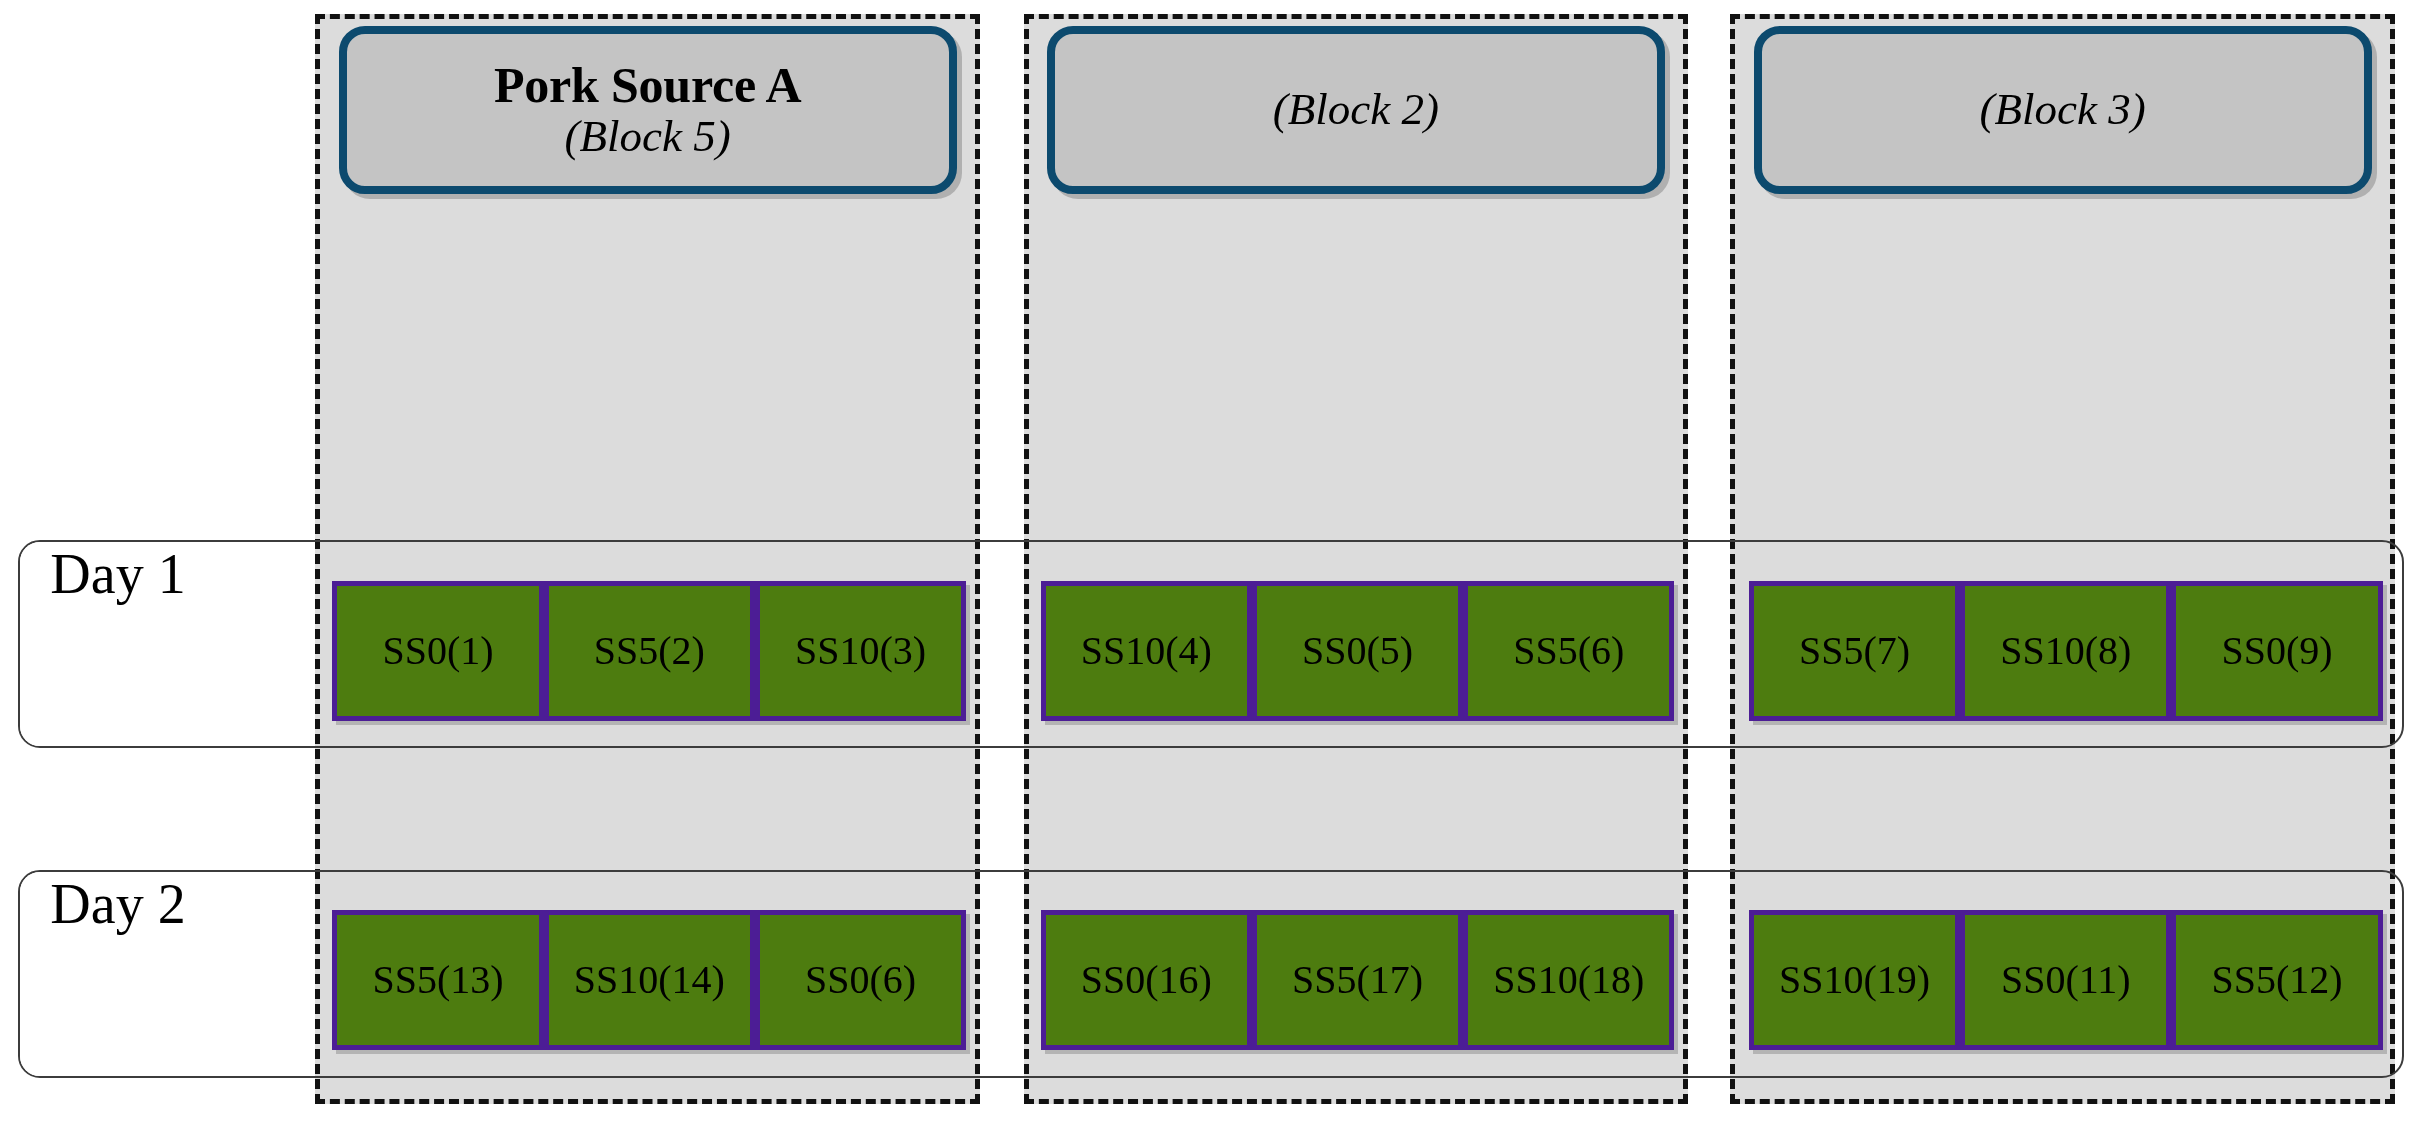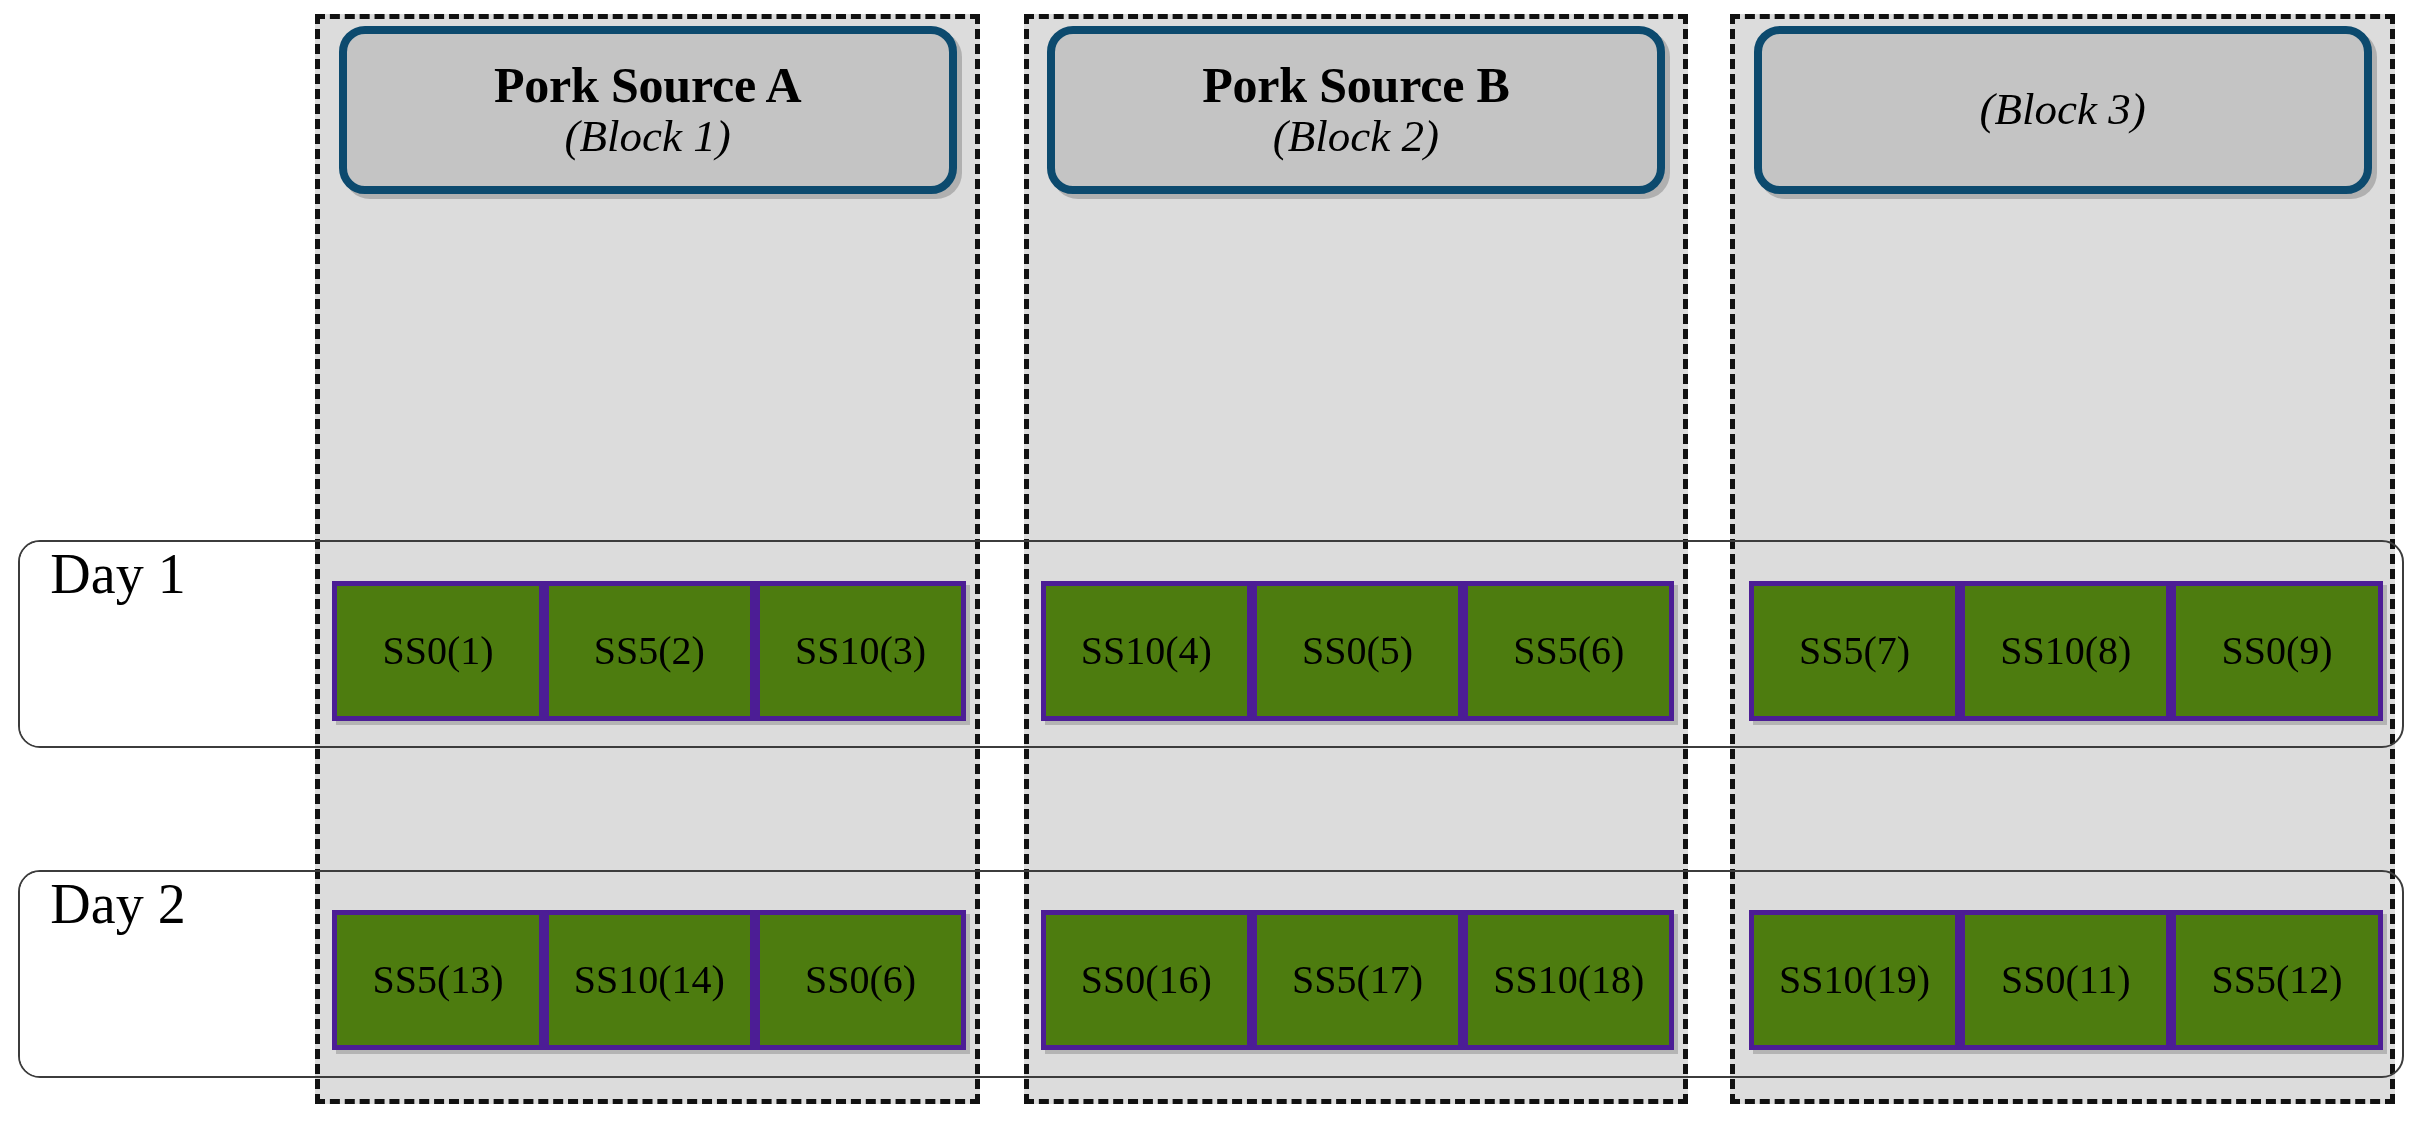--- a/index.html
+++ b/index.html
@@ -154,24 +154,23 @@
       <div class="day-row" style="top: 869.656px;">
         <div class="day-row-label">
           <div class="day-label-text">Day 2</div>
         </div>
       </div>
     </div>
 
   <div id="block-heads">
       <div class="block-head" style="left: 338.599px; width: 618.176px;">
         <div class="block-title">Pork Source A</div>
-        <div class="block-sub">(Block 1)</div>
+        <div class="block-sub">(Block 5)</div>
       </div>
       <div class="block-head" style="left: 1046.86px; width: 618.176px;">
-        <div class="block-title">Pork Source B</div>
         <div class="block-sub">(Block 2)</div>
       </div>
       <div class="block-head" style="left: 1753.57px; width: 618.176px;">
         <div class="block-sub">(Block 3)</div>
       </div>
     </div>
 
   <div class="cells-layer" id="cells-layer">
       <div class="cell" style="left: 332.386px; top: 580.806px; width: 211.236px; height: 139.766px;">
         <div class="cell-treat">SS0</div>

